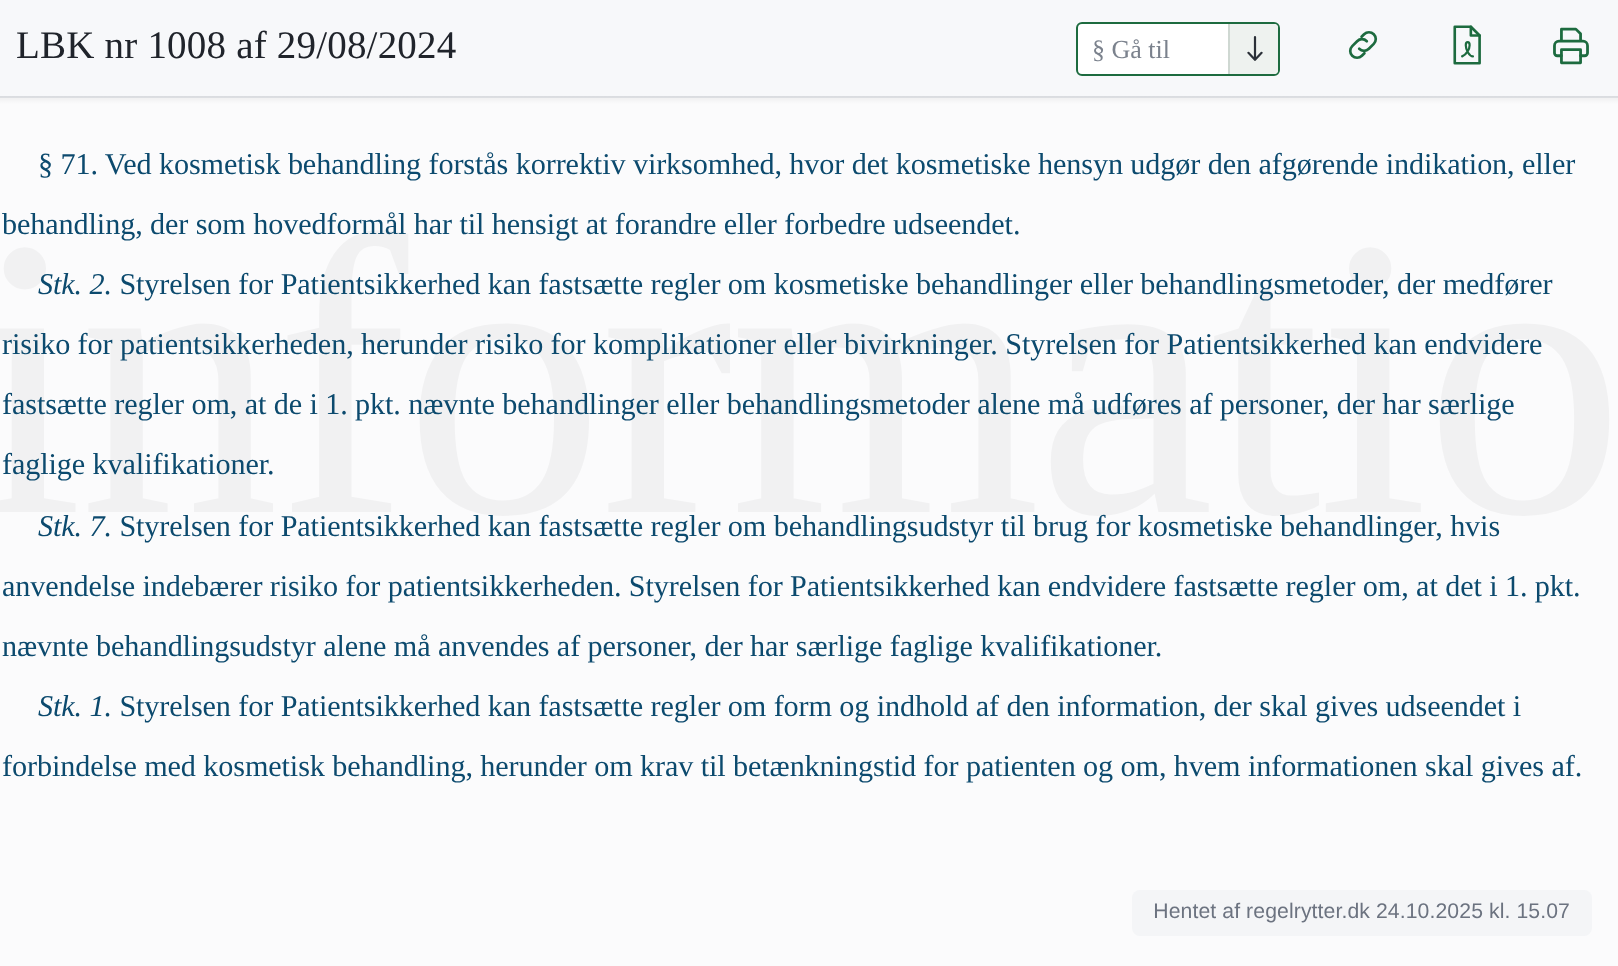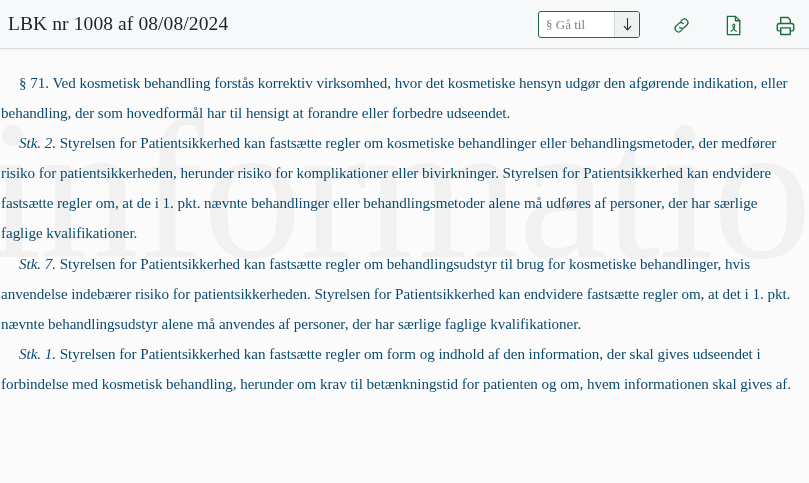--- a/index.html
+++ b/index.html
@@ -43,21 +43,21 @@
     font-size: 19.5px;
     font-weight: 400;
     color: #20242b;
     letter-spacing: 0.1px;
     white-space: nowrap;
     padding-left: 2px;
   }
 
   .header-tools {
     display: flex;
-    align-items: flex-end;
+    align-items: flex-start;
     gap: 30px;
   }
 
   
   .goto-wrap {
     display: flex;
     align-items: stretch;
     height: 27px;
     border: 1px solid #1d6b3f;
     border-radius: 3px;
@@ -165,21 +165,21 @@
     letter-spacing: 0.05px;
     white-space: nowrap;
     z-index: 2;
   }
 </style>
 </head>
 <body>
 
 <div class="header">
 
-  <div class="header-title">LBK nr 1008 af 08/08/2024</div>
+  <div class="header-title">LBK nr 1008 af 29/08/2024</div>
 
   <div class="header-tools">
 
     <div class="goto-wrap">
       <input class="goto-input" type="text" placeholder="§ Gå til" style="">
       <button class="goto-btn">
         <span>
           <svg width="13" height="15" viewBox="0 0 13 15" fill="none" stroke="#2b3038" stroke-width="1.1" stroke-linecap="round" stroke-linejoin="round">
             <path d="M6.5 1.5 V12.6"></path>
             <path d="M3.2 9.4 L6.5 12.9 L9.8 9.4"></path>
@@ -237,14 +237,15 @@
     <p class="para">
       <span class="lead">Stk. 7.</span><span> Styrelsen for Patientsikkerhed kan fastsætte regler om behandlingsudstyr til brug for kosmetiske behandlinger, hvis anvendelse indebærer risiko for patientsikkerheden. Styrelsen for Patientsikkerhed kan endvidere fastsætte regler om, at det i 1. pkt. nævnte behandlingsudstyr alene må anvendes af personer, der har særlige faglige kvalifikationer.</span>
     </p>
 
     <p class="para">
       <span class="lead">Stk. 1.</span><span> Styrelsen for Patientsikkerhed kan fastsætte regler om form og indhold af den information, der skal gives udseendet i forbindelse med kosmetisk behandling, herunder om krav til betænkningstid for patienten og om, hvem informationen skal gives af.</span>
     </p>
 
   </div>
 
+  <div class="footer-stamp">Hentet af regelrytter.dk 24.10.2025 kl. 15.07</div>
 
 </div>
 
 </body></html>

